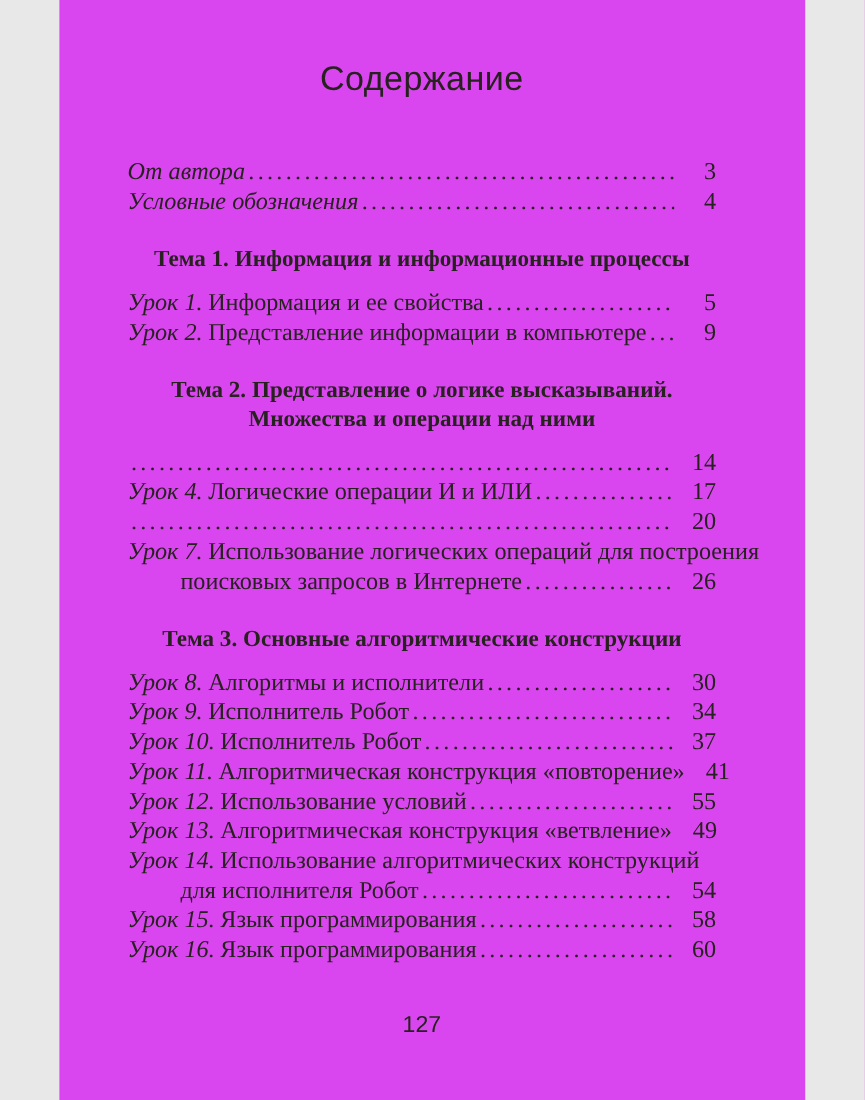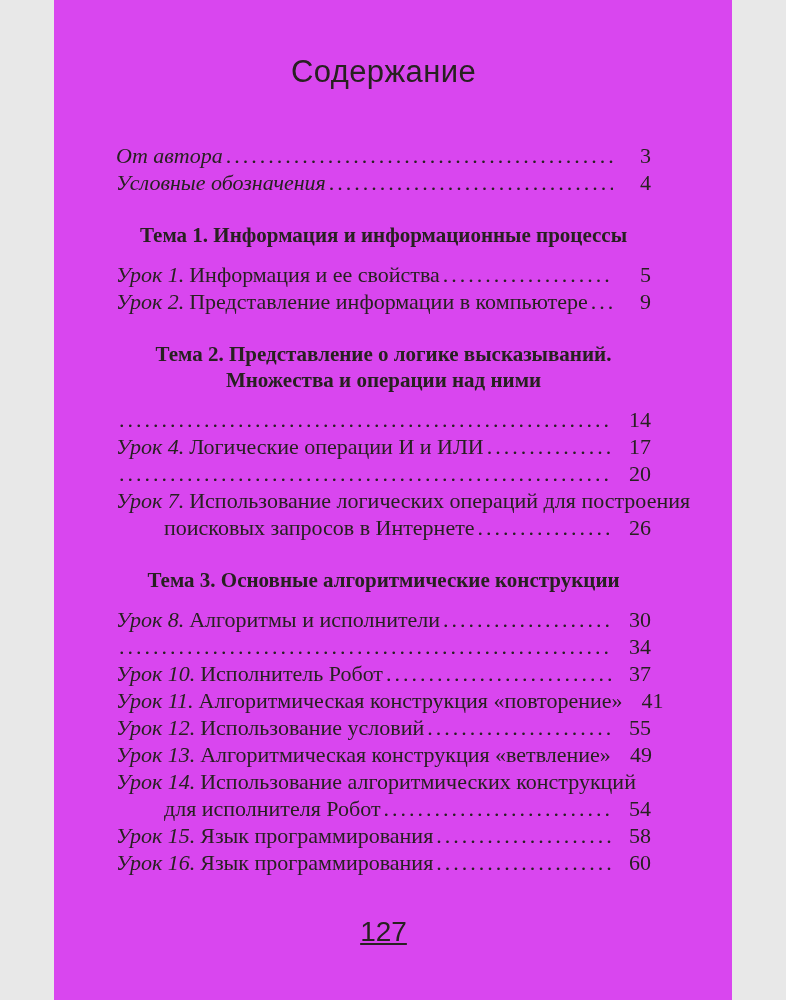--- a/index.html
+++ b/index.html
@@ -75,23 +75,22 @@
     line-height: 26px;
     margin: 26px 0 13px 0;
   }
   .folio {
     position: absolute;
     left: 62px;
     right: 81px;
     top: 918px;
     text-align: center;
     font-family: "Liberation Sans", sans-serif;
-    font-size: 28px;
+    font-size: 21px;
     line-height: 27px;
-    text-decoration: underline;
   }
 </style>
 </head>
 <body>
 
 <div class="page">
   <div class="content">
 
     <div class="doc-title">Содержание</div>
 
@@ -150,20 +149,21 @@
 
     <div class="section-heading">
       <div>Тема 3. Основные алгоритмические конструкции</div>
     </div>
     <div class="toc-row">
       <span class="entry-text"><span class="prefix">Урок 8.</span><span>Алгоритмы и исполнители</span></span>
       <span class="dots"></span>
       <span class="pg">30</span>
     </div>
     <div class="toc-row">
+      <span class="entry-text"><span class="prefix">Урок 9.</span><span>Исполнитель Робот</span></span>
       <span class="dots"></span>
       <span class="pg">34</span>
     </div>
     <div class="toc-row">
       <span class="entry-text"><span class="prefix">Урок 10.</span><span>Исполнитель Робот</span></span>
       <span class="dots"></span>
       <span class="pg">37</span>
     </div>
     <div class="toc-row">
       <span class="entry-text"><span class="prefix">Урок 11.</span><span>Алгоритмическая конструкция «повторение»</span></span>

